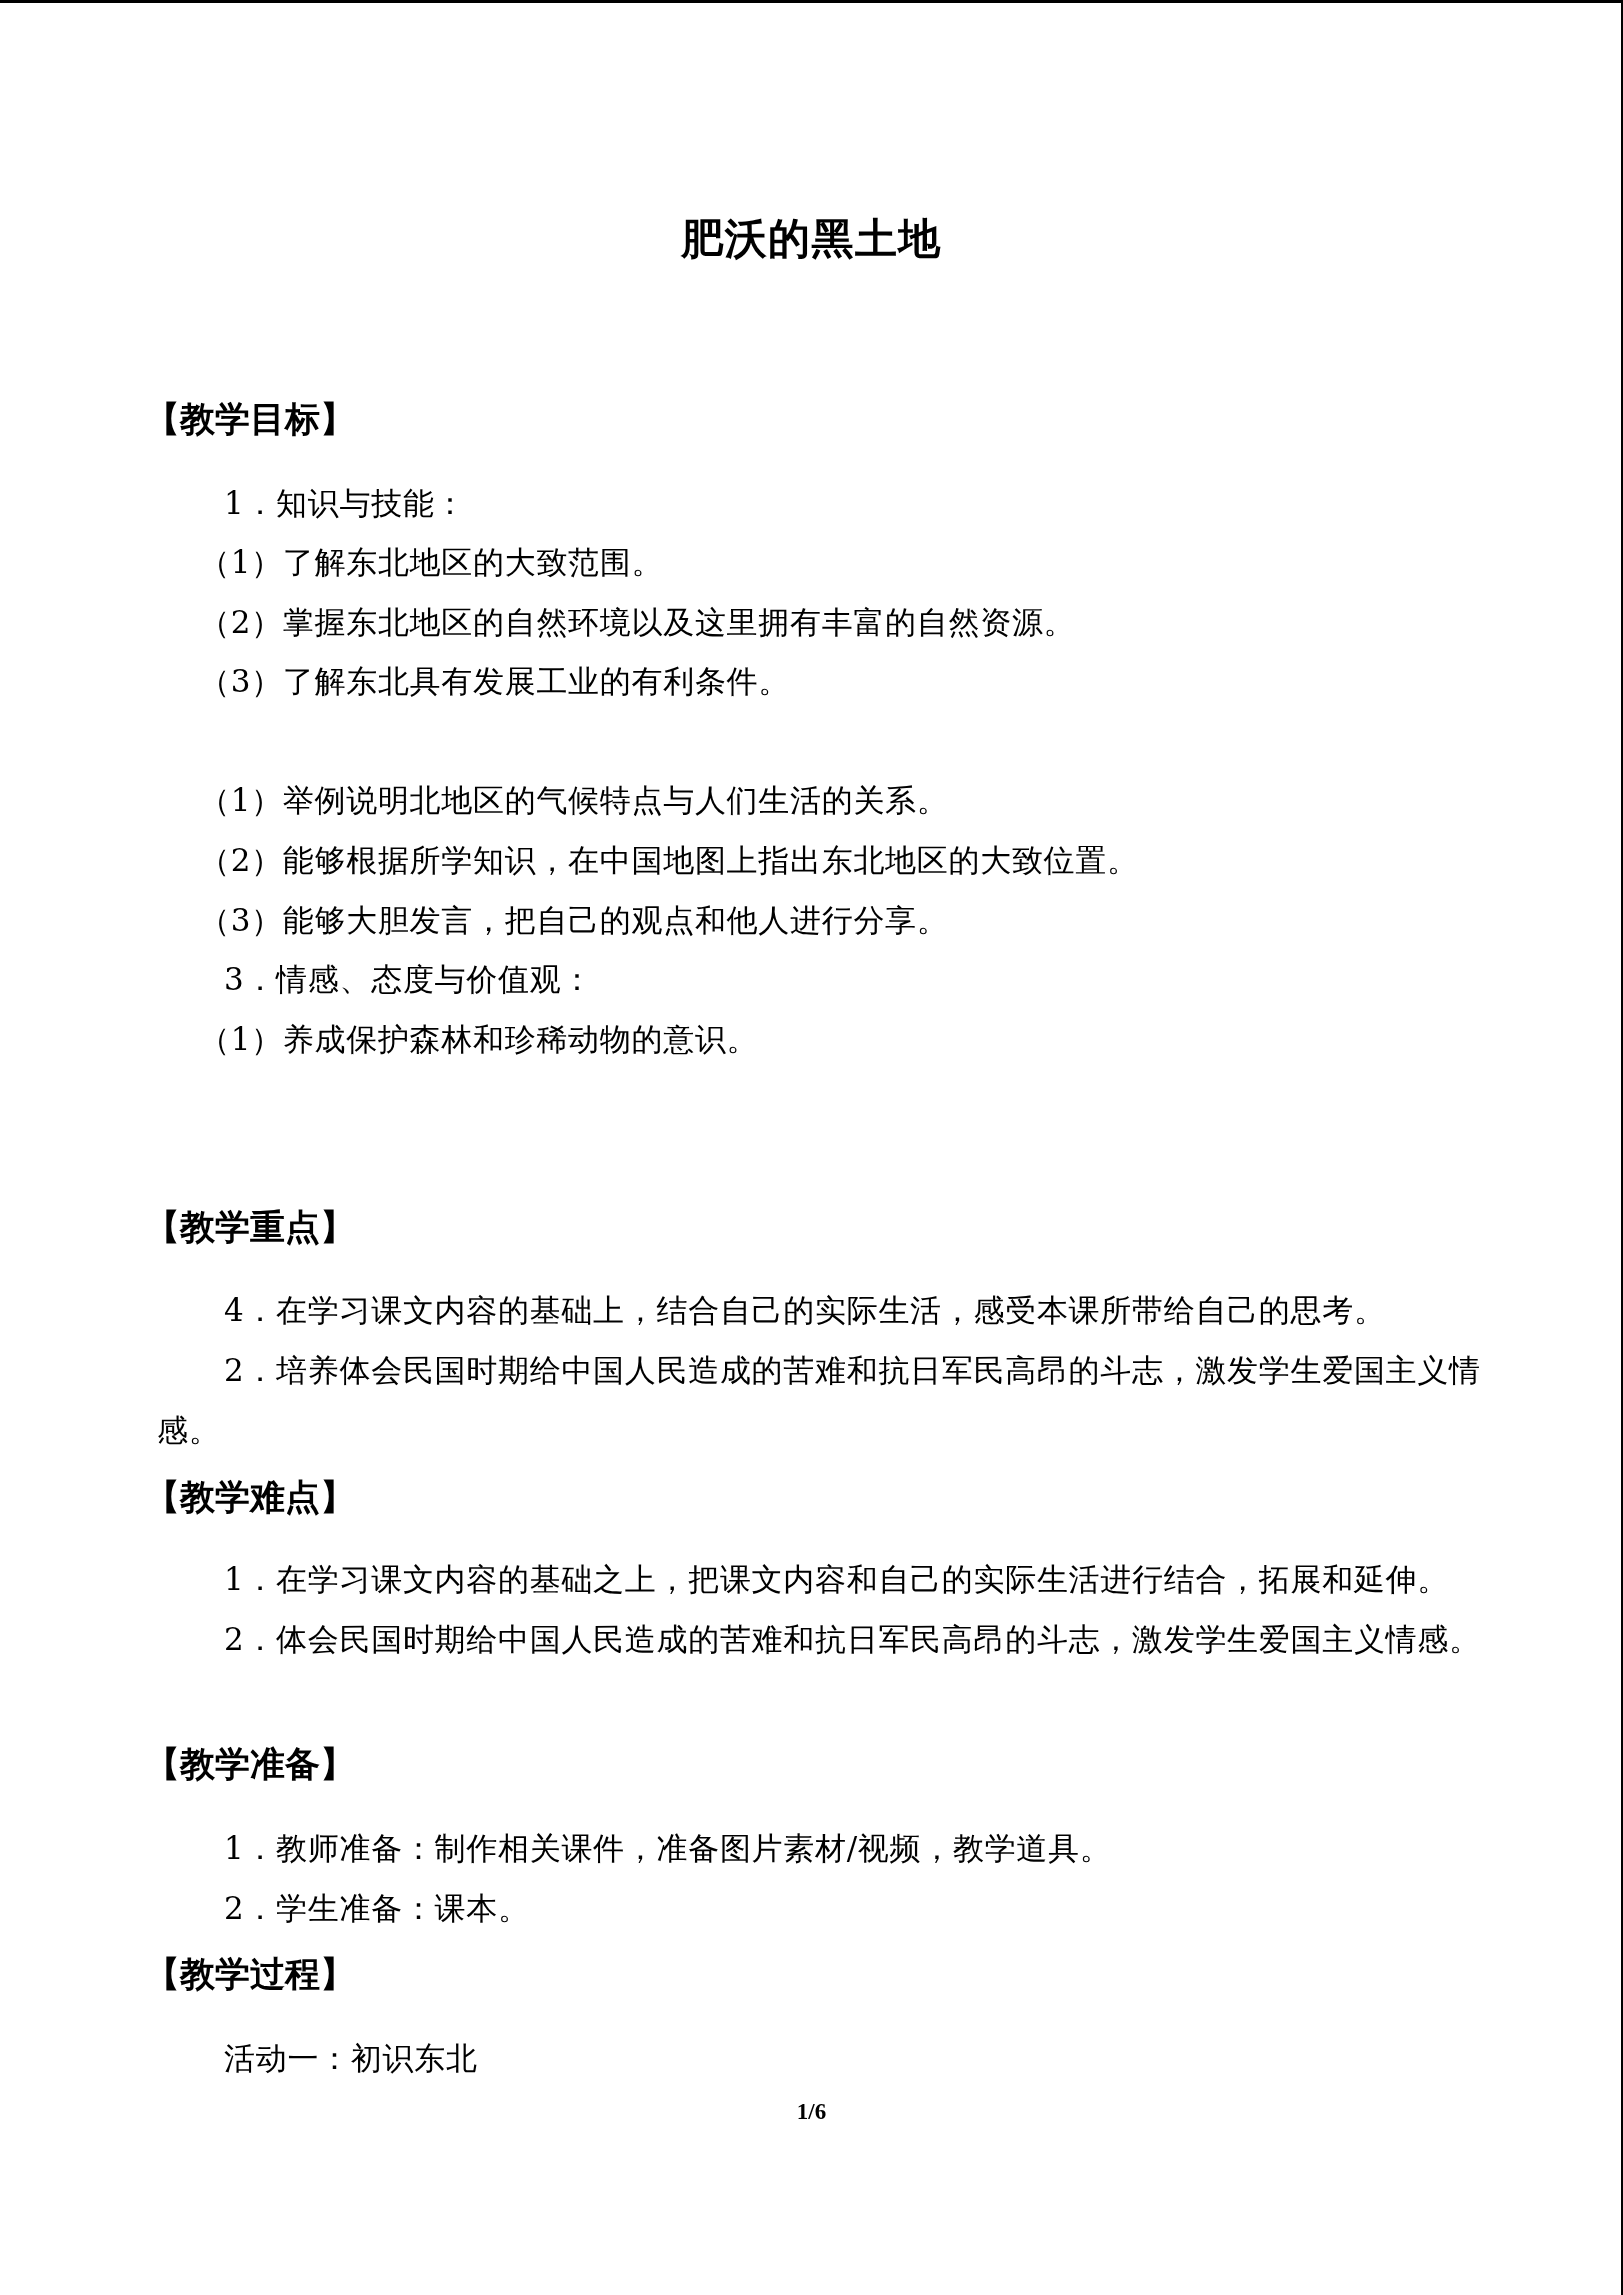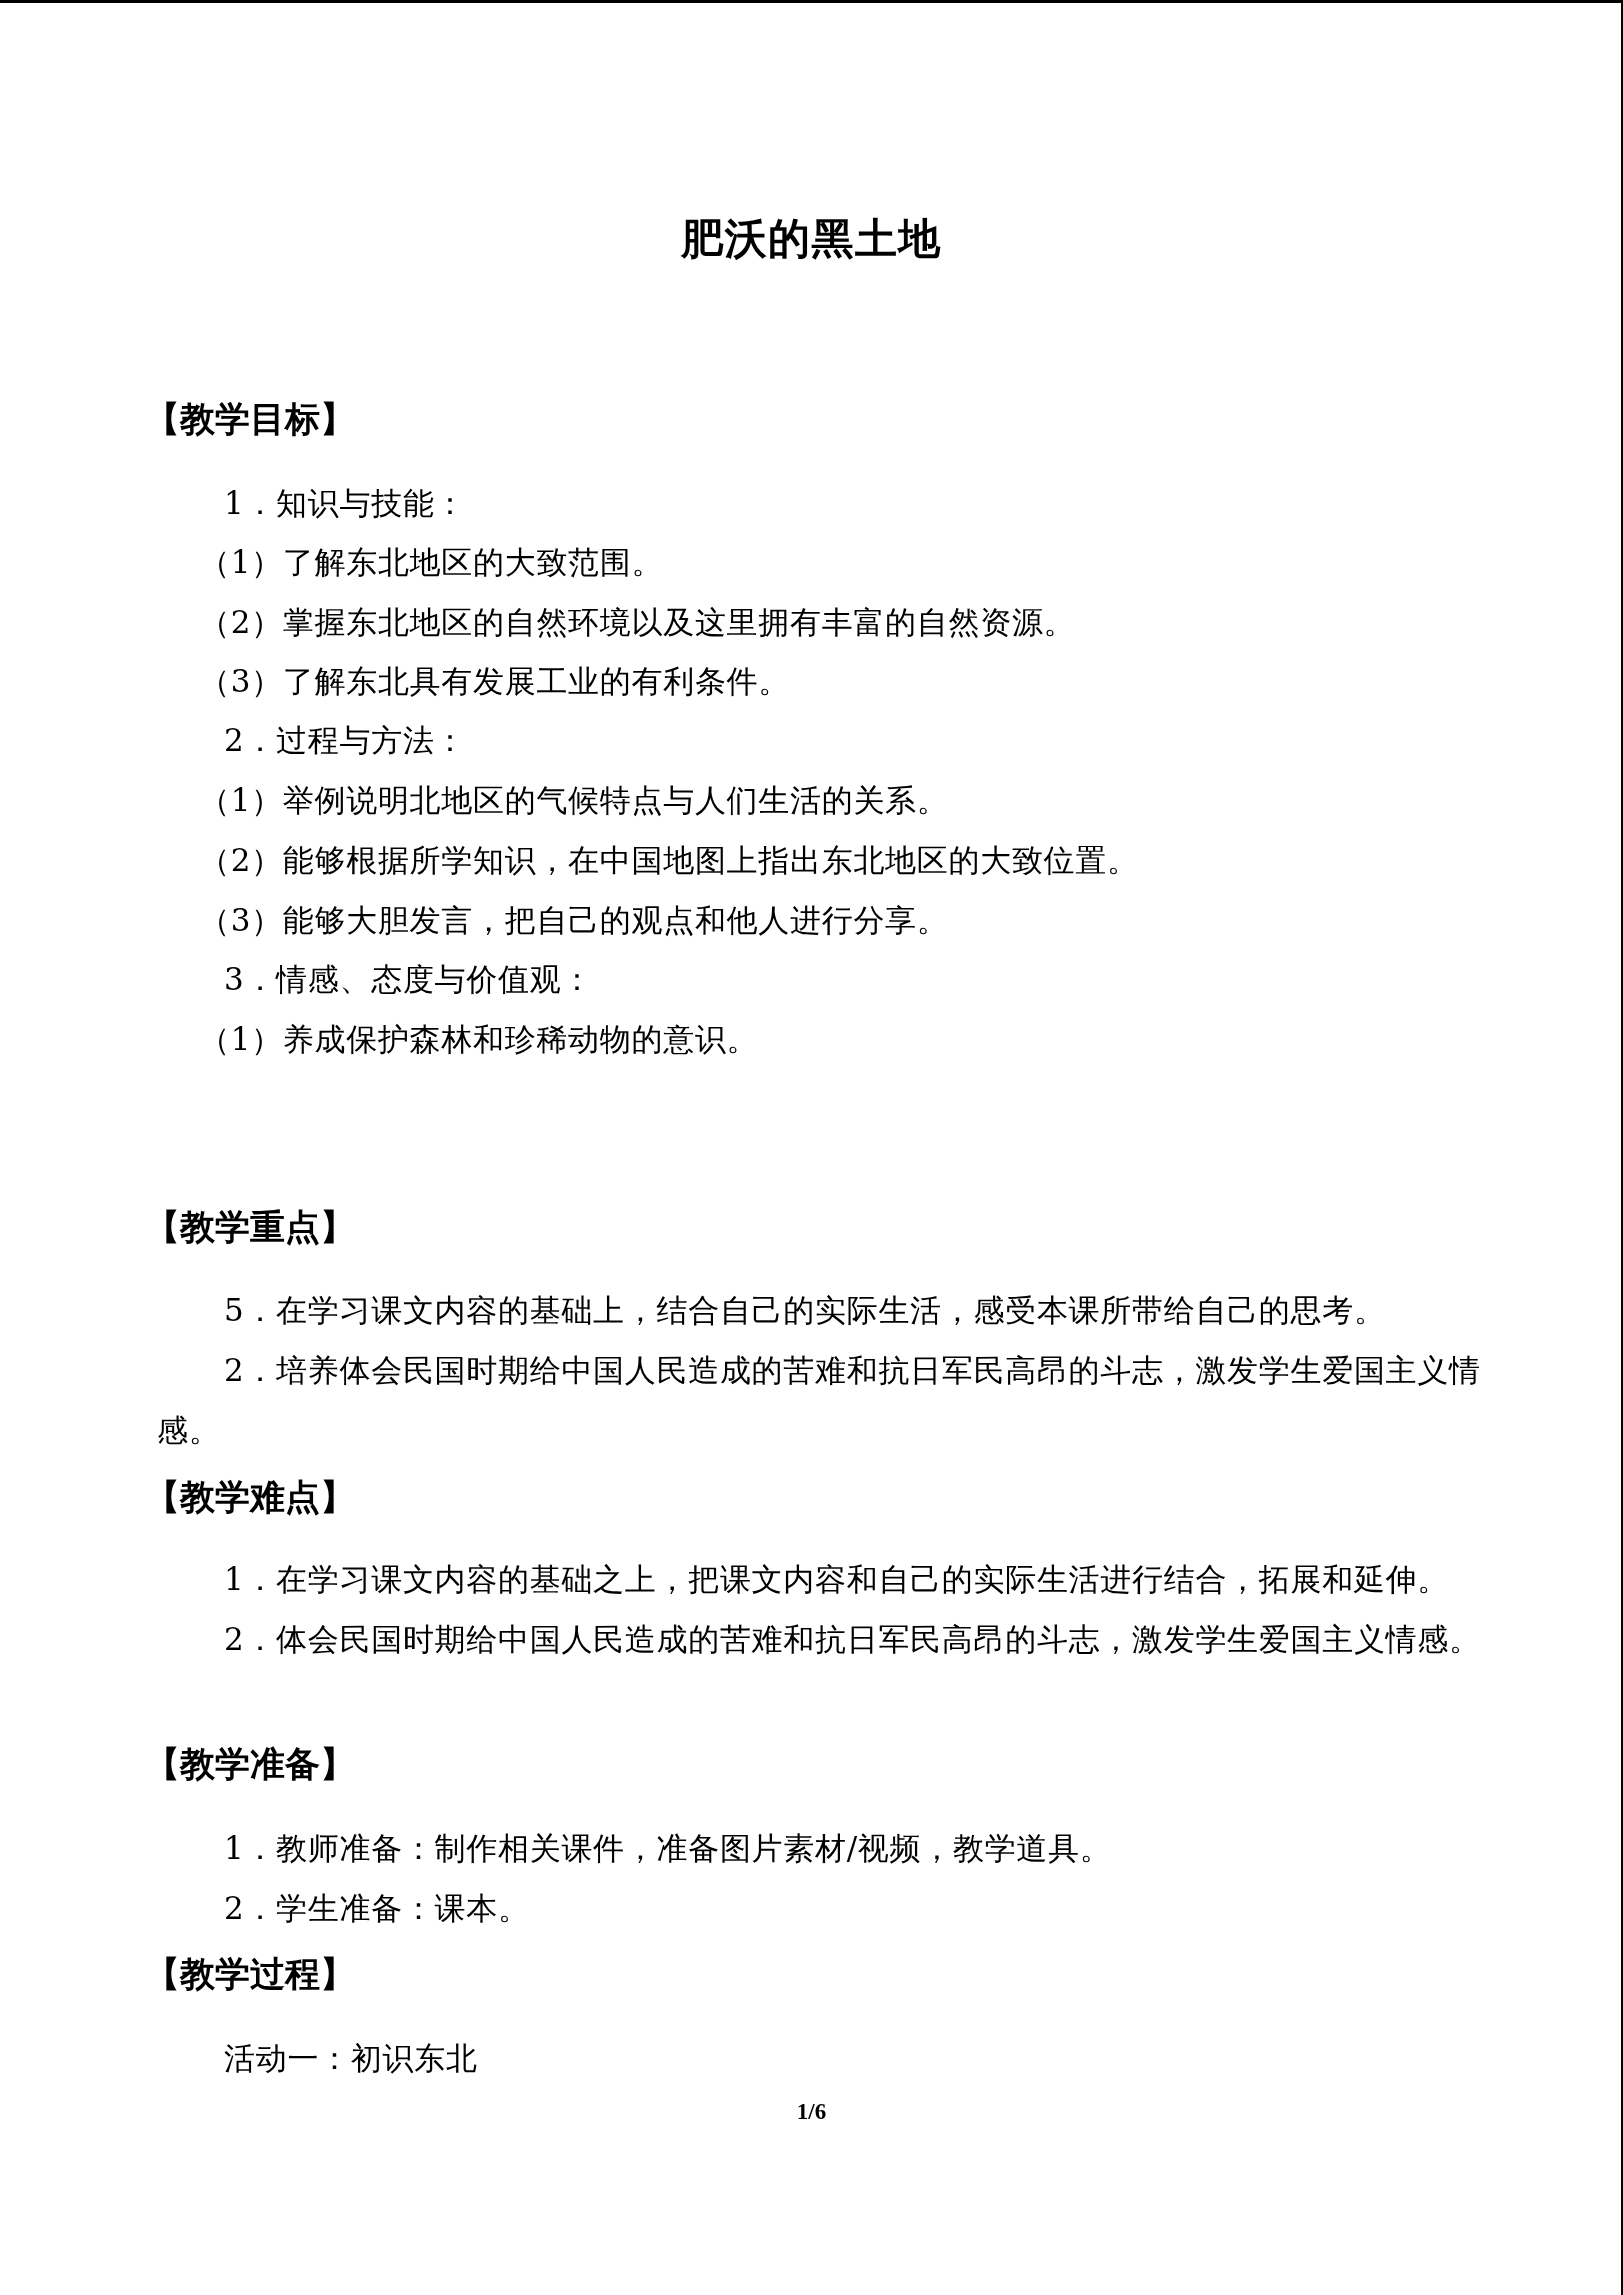--- a/index.html
+++ b/index.html
@@ -40,29 +40,28 @@
 
 <div class="page">
 
   <div class="title">肥沃的黑土地</div>
 
   <div class="h" style="top:395px;">【教学目标】</div>
   <div class="p ind1" style="top:473px;">1．知识与技能：</div>
   <div class="p ind2" style="top:532px;">（1）了解东北地区的大致范围。</div>
   <div class="p ind2" style="top:592px;">（2）掌握东北地区的自然环境以及这里拥有丰富的自然资源。</div>
   <div class="p ind2" style="top:651px;">（3）了解东北具有发展工业的有利条件。</div>
-  <div class="p ind1" style="top:710px;">2．过程与方法：</div>
   <div class="p ind2" style="top:770px;">（1）举例说明北地区的气候特点与人们生活的关系。</div>
   <div class="p ind2" style="top:830px;">（2）能够根据所学知识，在中国地图上指出东北地区的大致位置。</div>
   <div class="p ind2" style="top:890px;">（3）能够大胆发言，把自己的观点和他人进行分享。</div>
   <div class="p ind1" style="top:949px;">3．情感、态度与价值观：</div>
   <div class="p ind2" style="top:1009px;">（1）养成保护森林和珍稀动物的意识。</div>
 
   <div class="h" style="top:1203px;">【教学重点】</div>
-  <div class="p ind1" style="top:1280px;">5．在学习课文内容的基础上，结合自己的实际生活，感受本课所带给自己的思考。</div>
+  <div class="p ind1" style="top:1280px;">4．在学习课文内容的基础上，结合自己的实际生活，感受本课所带给自己的思考。</div>
   <div class="p wrap" style="top:1340px;">2．培养体会民国时期给中国人民造成的苦难和抗日军民高昂的斗志，激发学生爱国主义情感。</div>
 
   <div class="h" style="top:1473px;">【教学难点】</div>
   <div class="p ind1" style="top:1549px;">1．在学习课文内容的基础之上，把课文内容和自己的实际生活进行结合，拓展和延伸。</div>
   <div class="p wrap" style="top:1609px;">2．体会民国时期给中国人民造成的苦难和抗日军民高昂的斗志，激发学生爱国主义情感。</div>
 
   <div class="h" style="top:1740px;">【教学准备】</div>
   <div class="p ind1" style="top:1818px;">1．教师准备：制作相关课件，准备图片素材/视频，教学道具。</div>
   <div class="p ind1" style="top:1878px;">2．学生准备：课本。</div>
 

